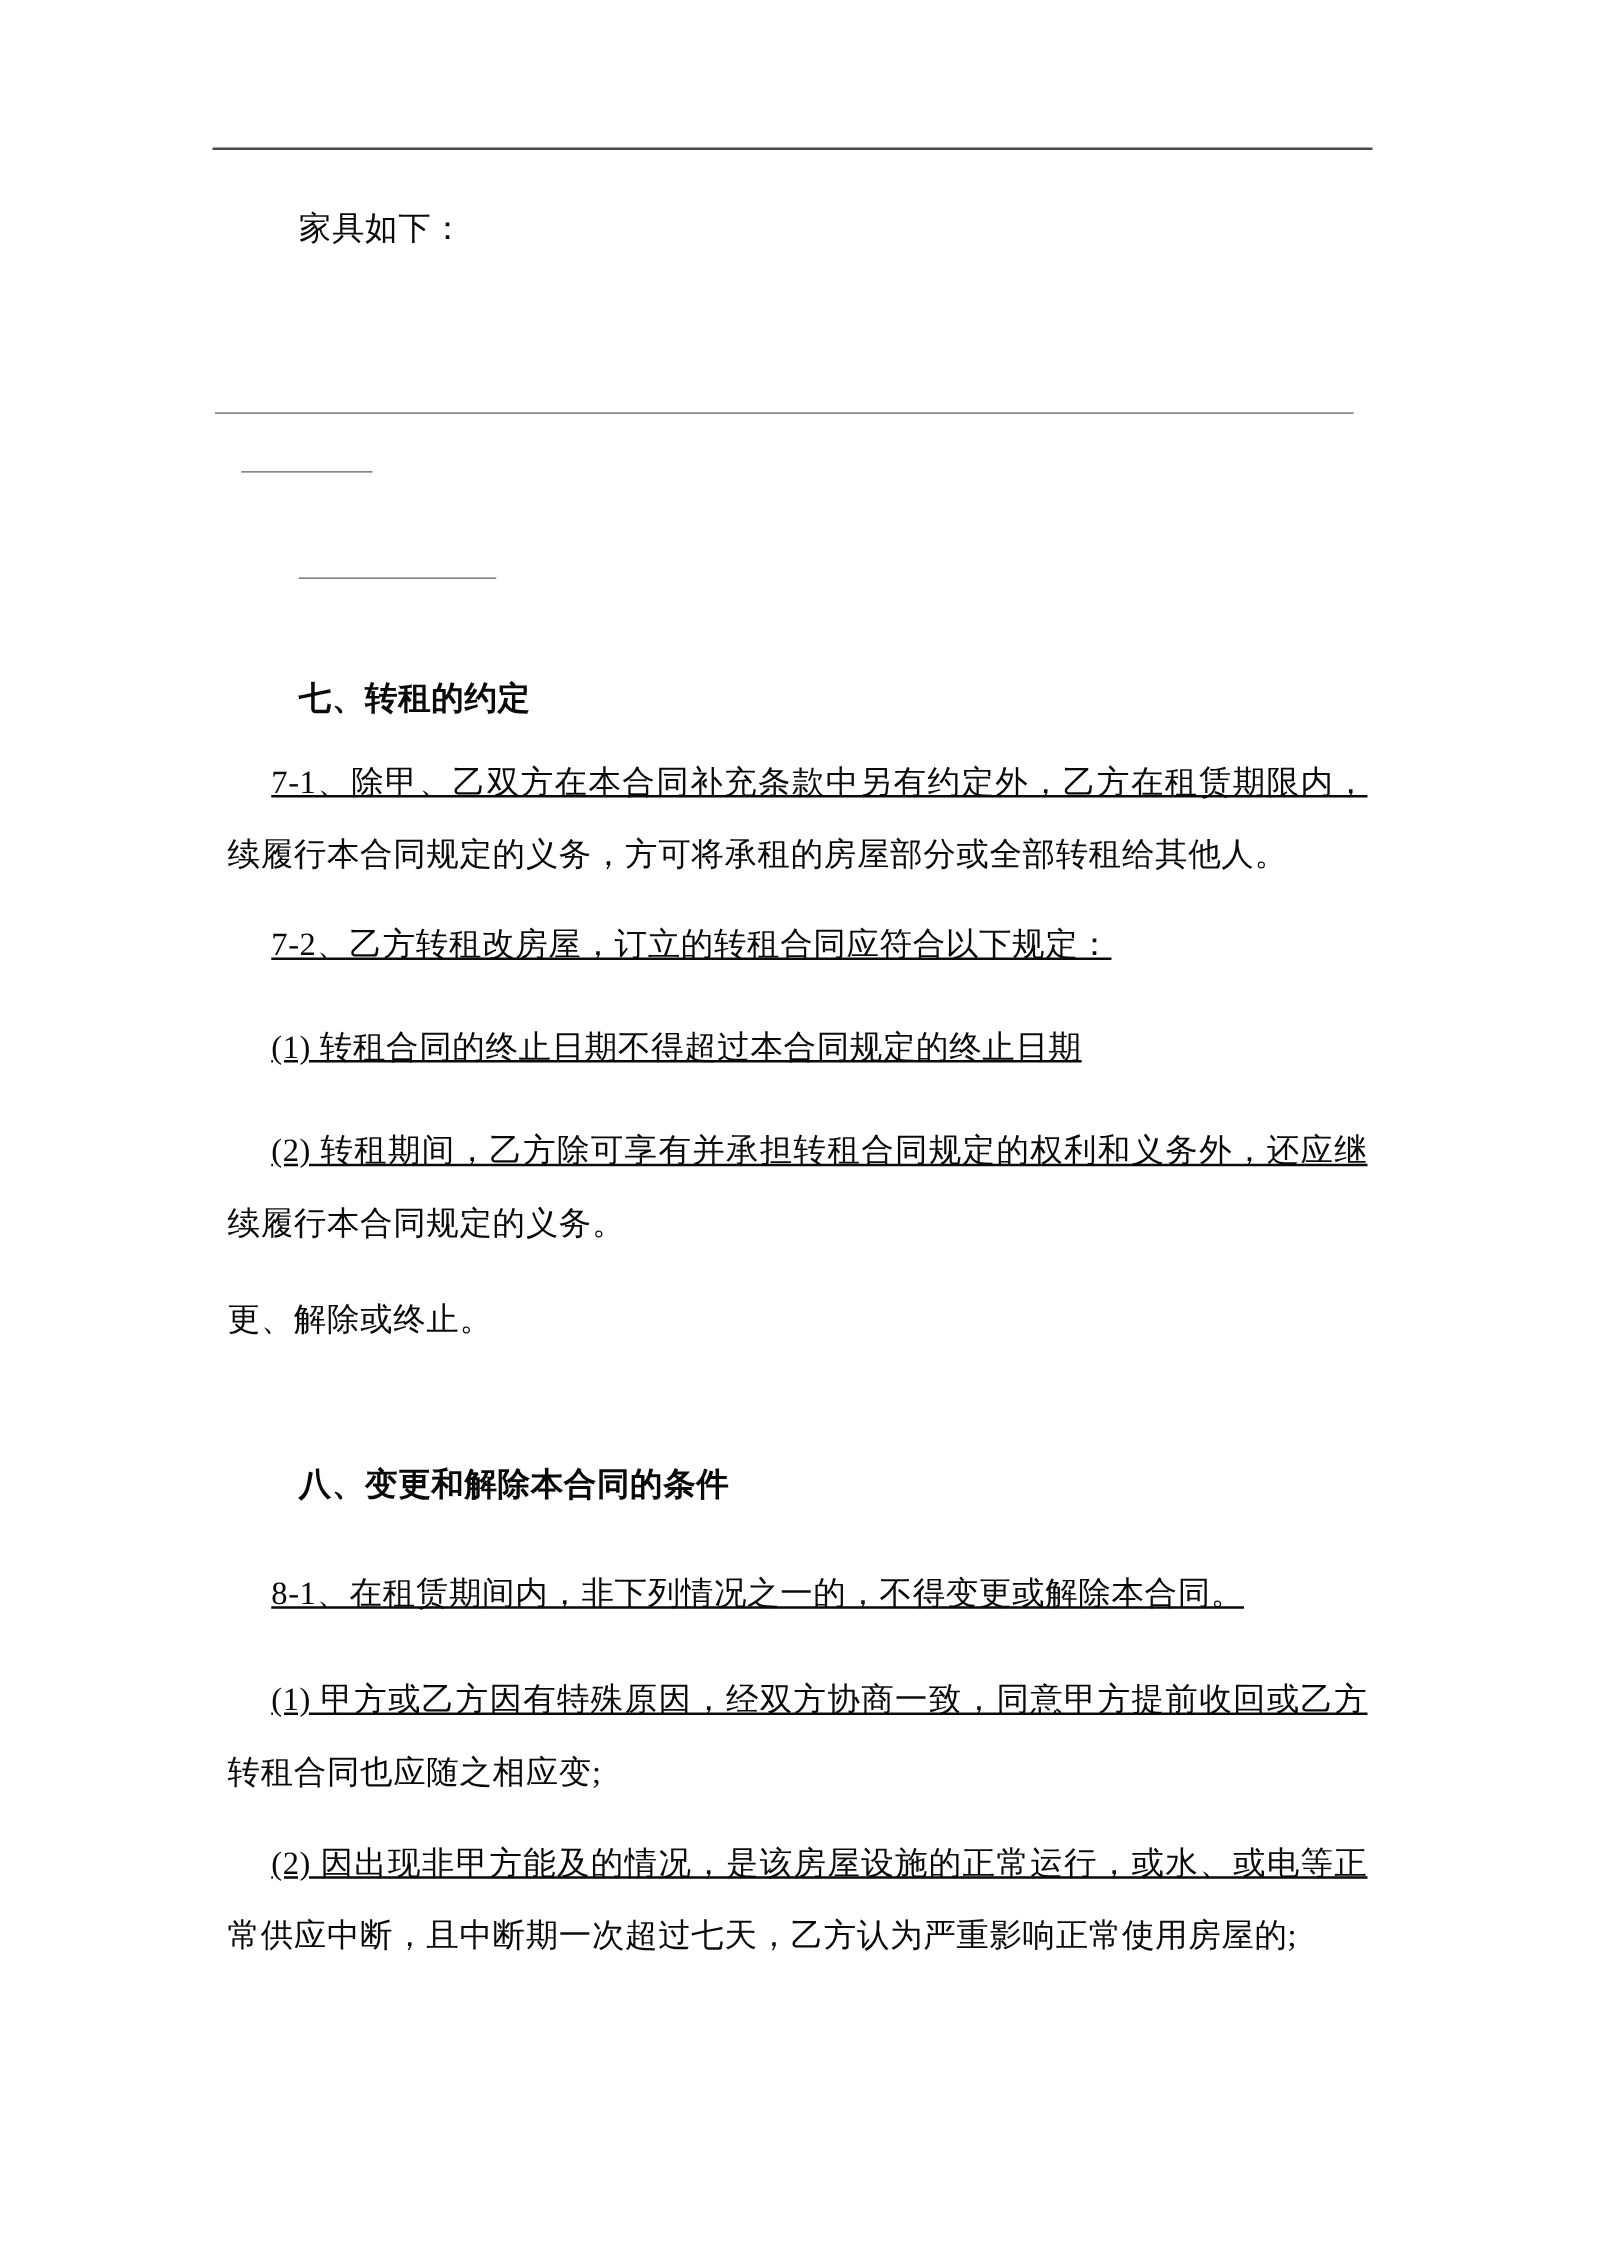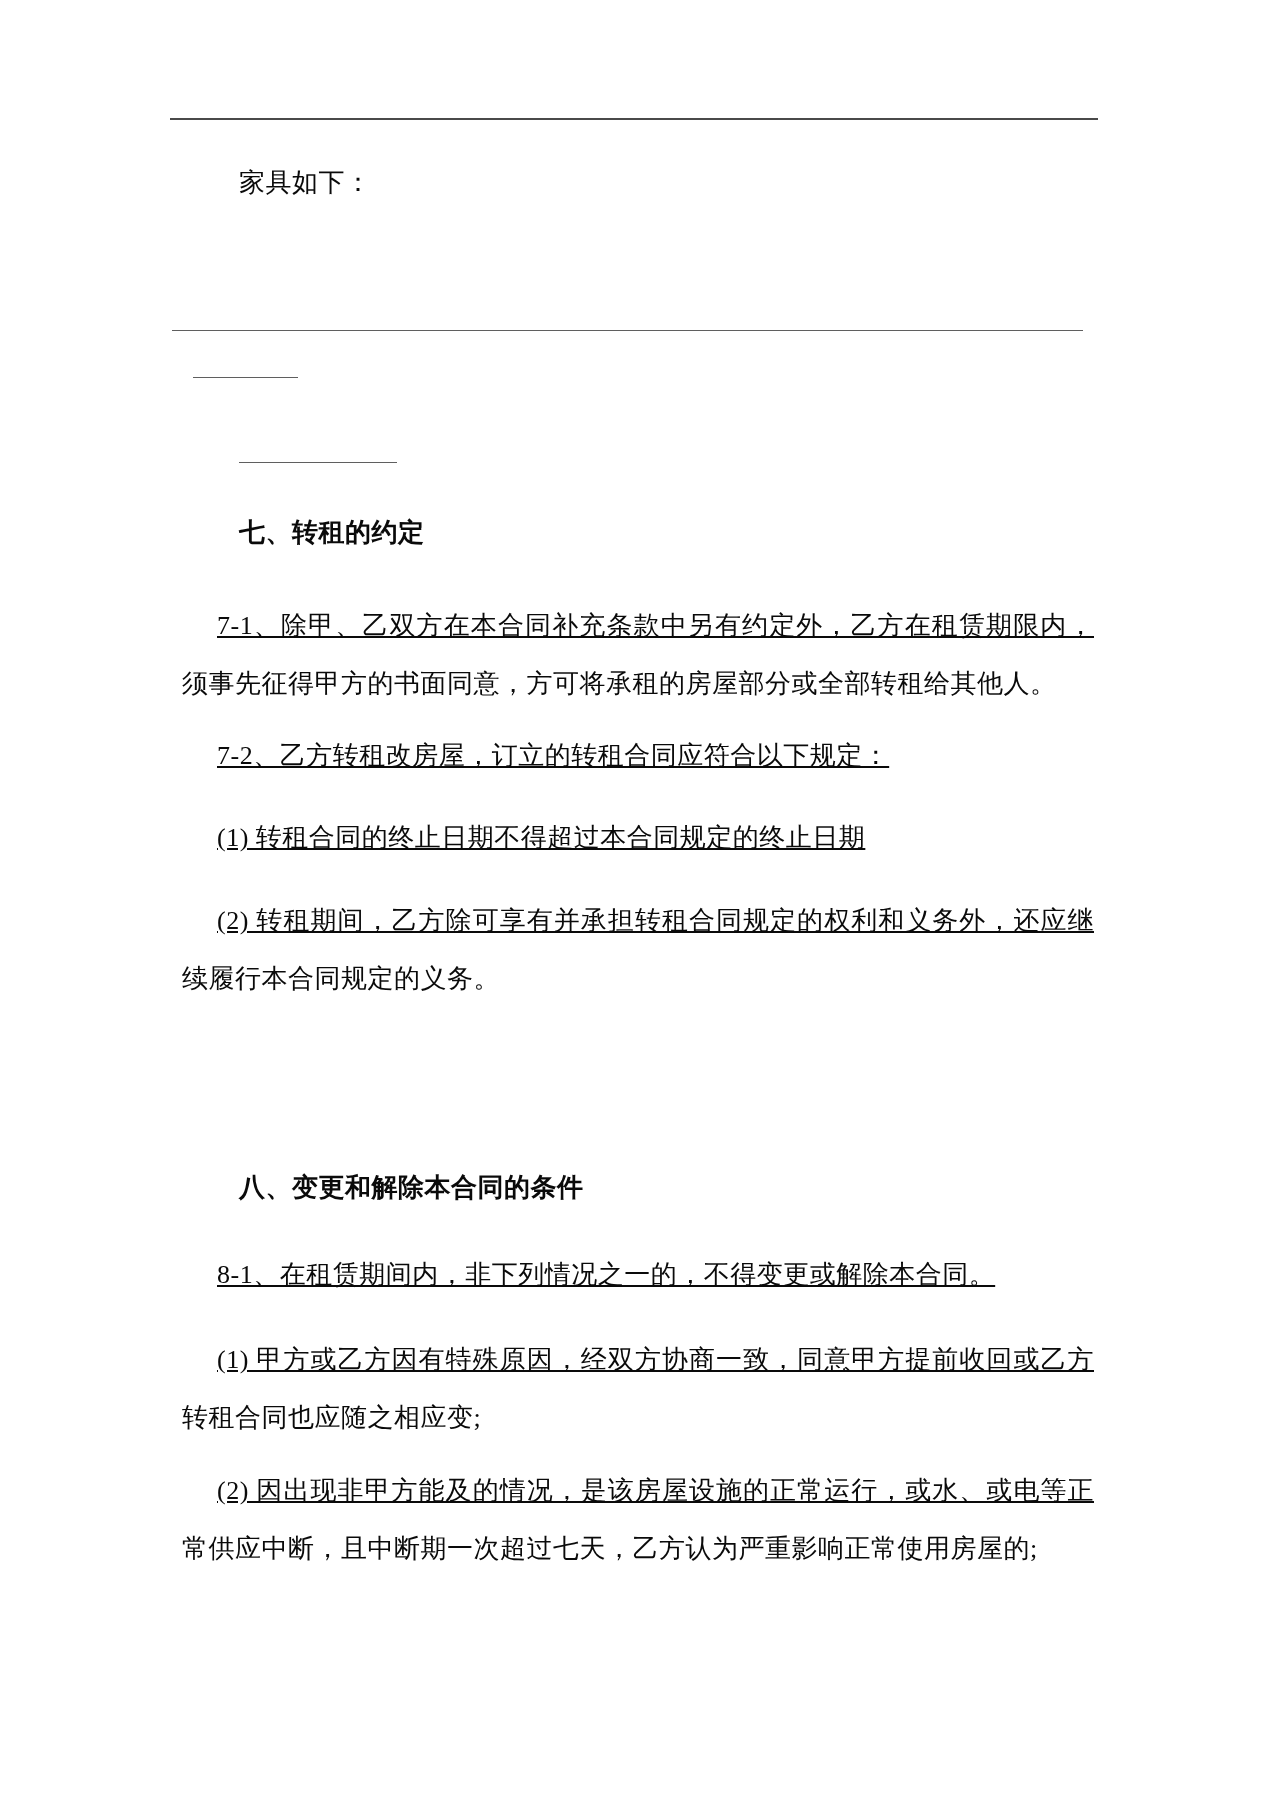--- a/index.html
+++ b/index.html
@@ -49,43 +49,44 @@
   <div class="header-rule"></div>
 
   <div class="para" style="top:154px">
     <div class="line indent-cn">家具如下：</div>
   </div>
 
   <div class="blank" style="top:330px; left:172px; width:911px"></div>
   <div class="blank" style="top:377px; left:193px; width:105px"></div>
   <div class="blank" style="top:462px; left:239px; width:158px"></div>
 
-  <div class="para heading" style="top:504px">
+  <div class="para heading" style="top:530px">
     <div class="line indent-cn">七、转租的约定</div>
   </div>
 
   <div class="para" style="top:597px">
     <div class="line indent-num fill">7-1、除甲、乙双方在本合同补充条款中另有约定外，乙方在租赁期限内，</div>
-    <div class="line">须事先征得甲方的书面同意，方可将承租的房屋部分或全部转租给其他人。</div>
+    <div class="line">续履行本合同规定的义务，方可将承租的房屋部分或全部转租给其他人。</div>
   </div>
 
   <div class="para" style="top:727px">
     <div class="line indent-num">7-2、乙方转租改房屋，订立的转租合同应符合以下规定：</div>
   </div>
 
   <div class="para" style="top:809px">
     <div class="line indent-num">(1) 转租合同的终止日期不得超过本合同规定的终止日期</div>
   </div>
 
   <div class="para" style="top:892px">
     <div class="line indent-num fill">(2) 转租期间，乙方除可享有并承担转租合同规定的权利和义务外，还应继</div>
     <div class="line">续履行本合同规定的义务。</div>
   </div>
 
   <div class="para" style="top:1027px">
+    <div class="line">更、解除或终止。</div>
   </div>
 
   <div class="para heading" style="top:1159px">
     <div class="line indent-cn">八、变更和解除本合同的条件</div>
   </div>
 
   <div class="para" style="top:1246px">
     <div class="line indent-num">8-1、在租赁期间内，非下列情况之一的，不得变更或解除本合同。</div>
   </div>
 

